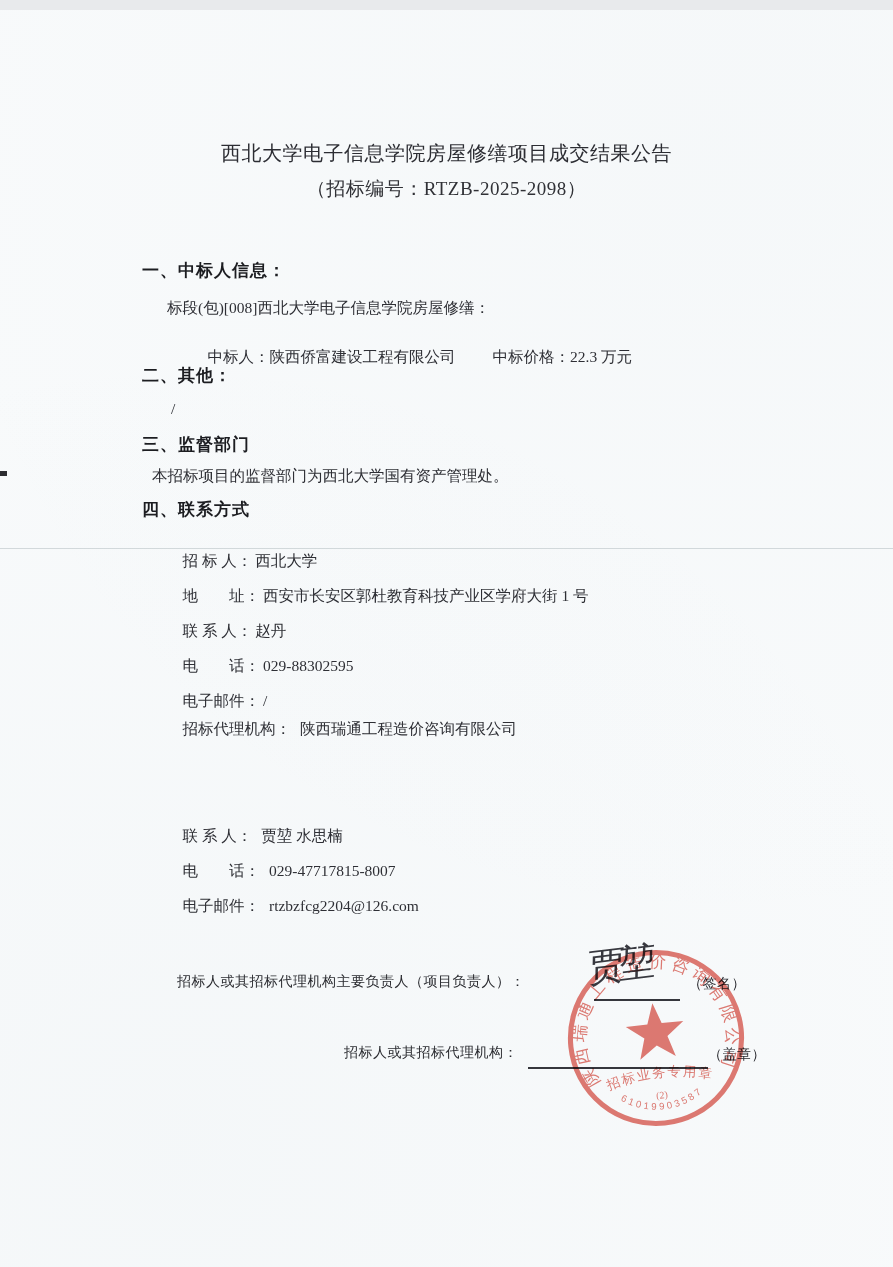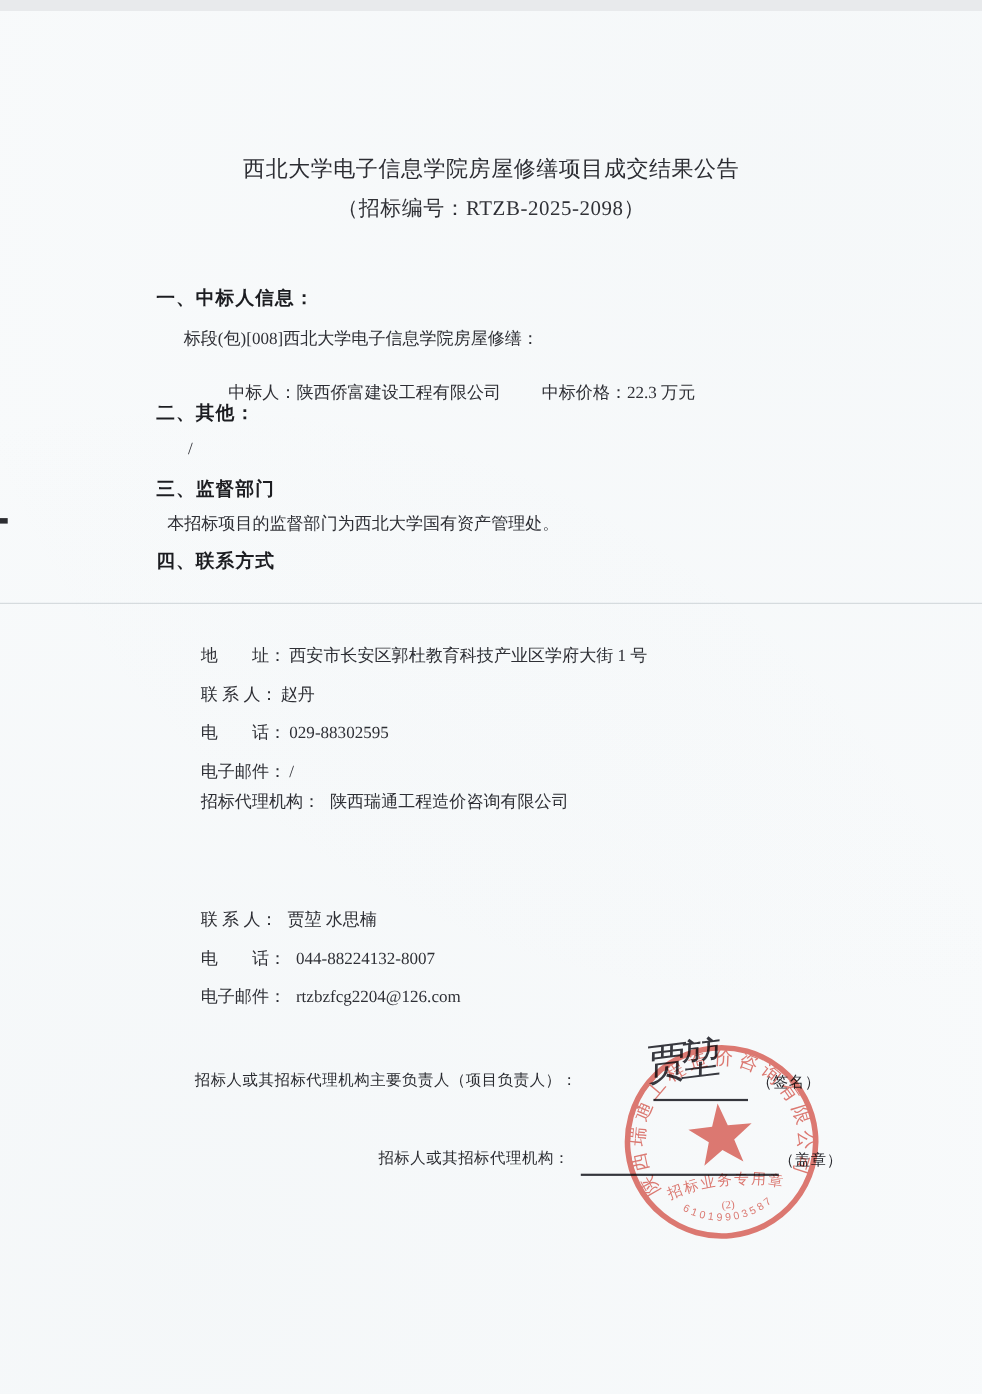--- a/index.html
+++ b/index.html
@@ -78,41 +78,44 @@
   </div>
 
   <div class="abs heading" style="top:354px;">二、其他：</div>
   <div class="abs body-line" style="left:171px;top:390px;">/</div>
 
   <div class="abs heading" style="top:423px;">三、监督部门</div>
   <div class="abs body-line" style="left:152px;top:456px;">本招标项目的监督部门为西北大学国有资产管理处。</div>
 
   <div class="abs heading" style="top:488px;">四、联系方式</div>
 
+  <div class="abs body-line" style="left:167px;top:523px;">
+    <span class="label">招 标 人：</span><span class="value">西北大学</span>
+  </div>
   <div class="abs body-line" style="left:167px;top:558px;">
     <span class="label">地　　址：</span><span class="value">西安市长安区郭杜教育科技产业区学府大街 1 号</span>
   </div>
   <div class="abs body-line" style="left:167px;top:593px;">
     <span class="label">联 系 人：</span><span class="value">赵丹</span>
   </div>
   <div class="abs body-line" style="left:167px;top:628px;">
     <span class="label">电　　话：</span><span class="value">029-88302595</span>
   </div>
   <div class="abs body-line" style="left:167px;top:663px;">
     <span class="label">电子邮件：</span><span class="value">/</span>
   </div>
 
   <div class="abs body-line row-agency" style="left:167px;top:691px;">
     <span class="label">招标代理机构：</span><span class="value">陕西瑞通工程造价咨询有限公司</span>
   </div>
   <div class="abs body-line row-agency" style="left:167px;top:798px;">
     <span class="label">联 系 人：</span><span class="value">贾堃 水思楠</span>
   </div>
   <div class="abs body-line row-agency" style="left:167px;top:833px;">
-    <span class="label">电　　话：</span><span class="value">044-88224132-8007</span>
+    <span class="label">电　　话：</span><span class="value">029-47717815-8007</span>
   </div>
   <div class="abs body-line row-agency" style="left:167px;top:868px;font-family:Liberation Serif, serif;">
     <span class="label">电子邮件：</span><span class="value">rtzbzfcg2204@126.com</span>
   </div>
 
   <div class="abs sig-text" style="left:177px;top:963px;">招标人或其招标代理机构主要负责人（项目负责人）：</div>
   <div class="u-line" style="left:594px;top:989px;width:86px;"></div>
   <div class="abs sig-text" style="left:688px;top:965px;">（签名）</div>
   <div class="handwriting">贾堃</div>
 

